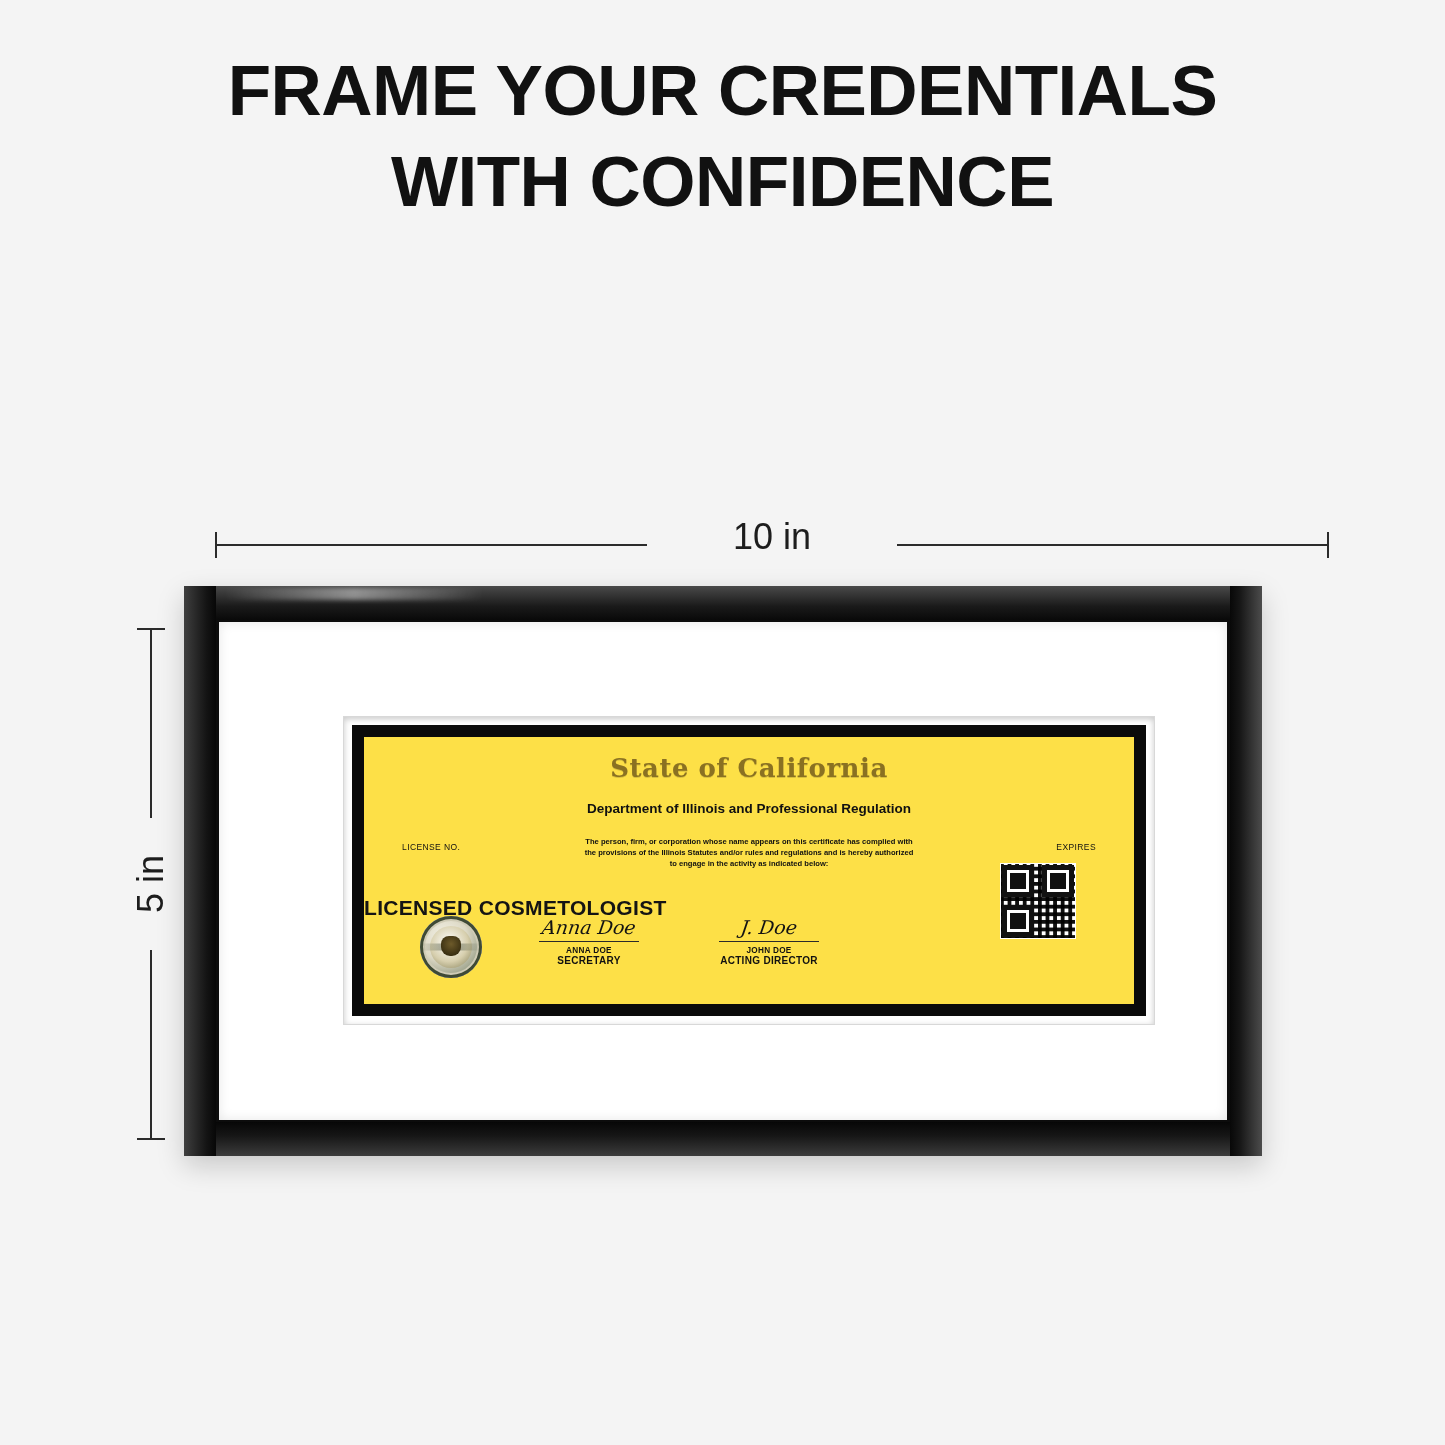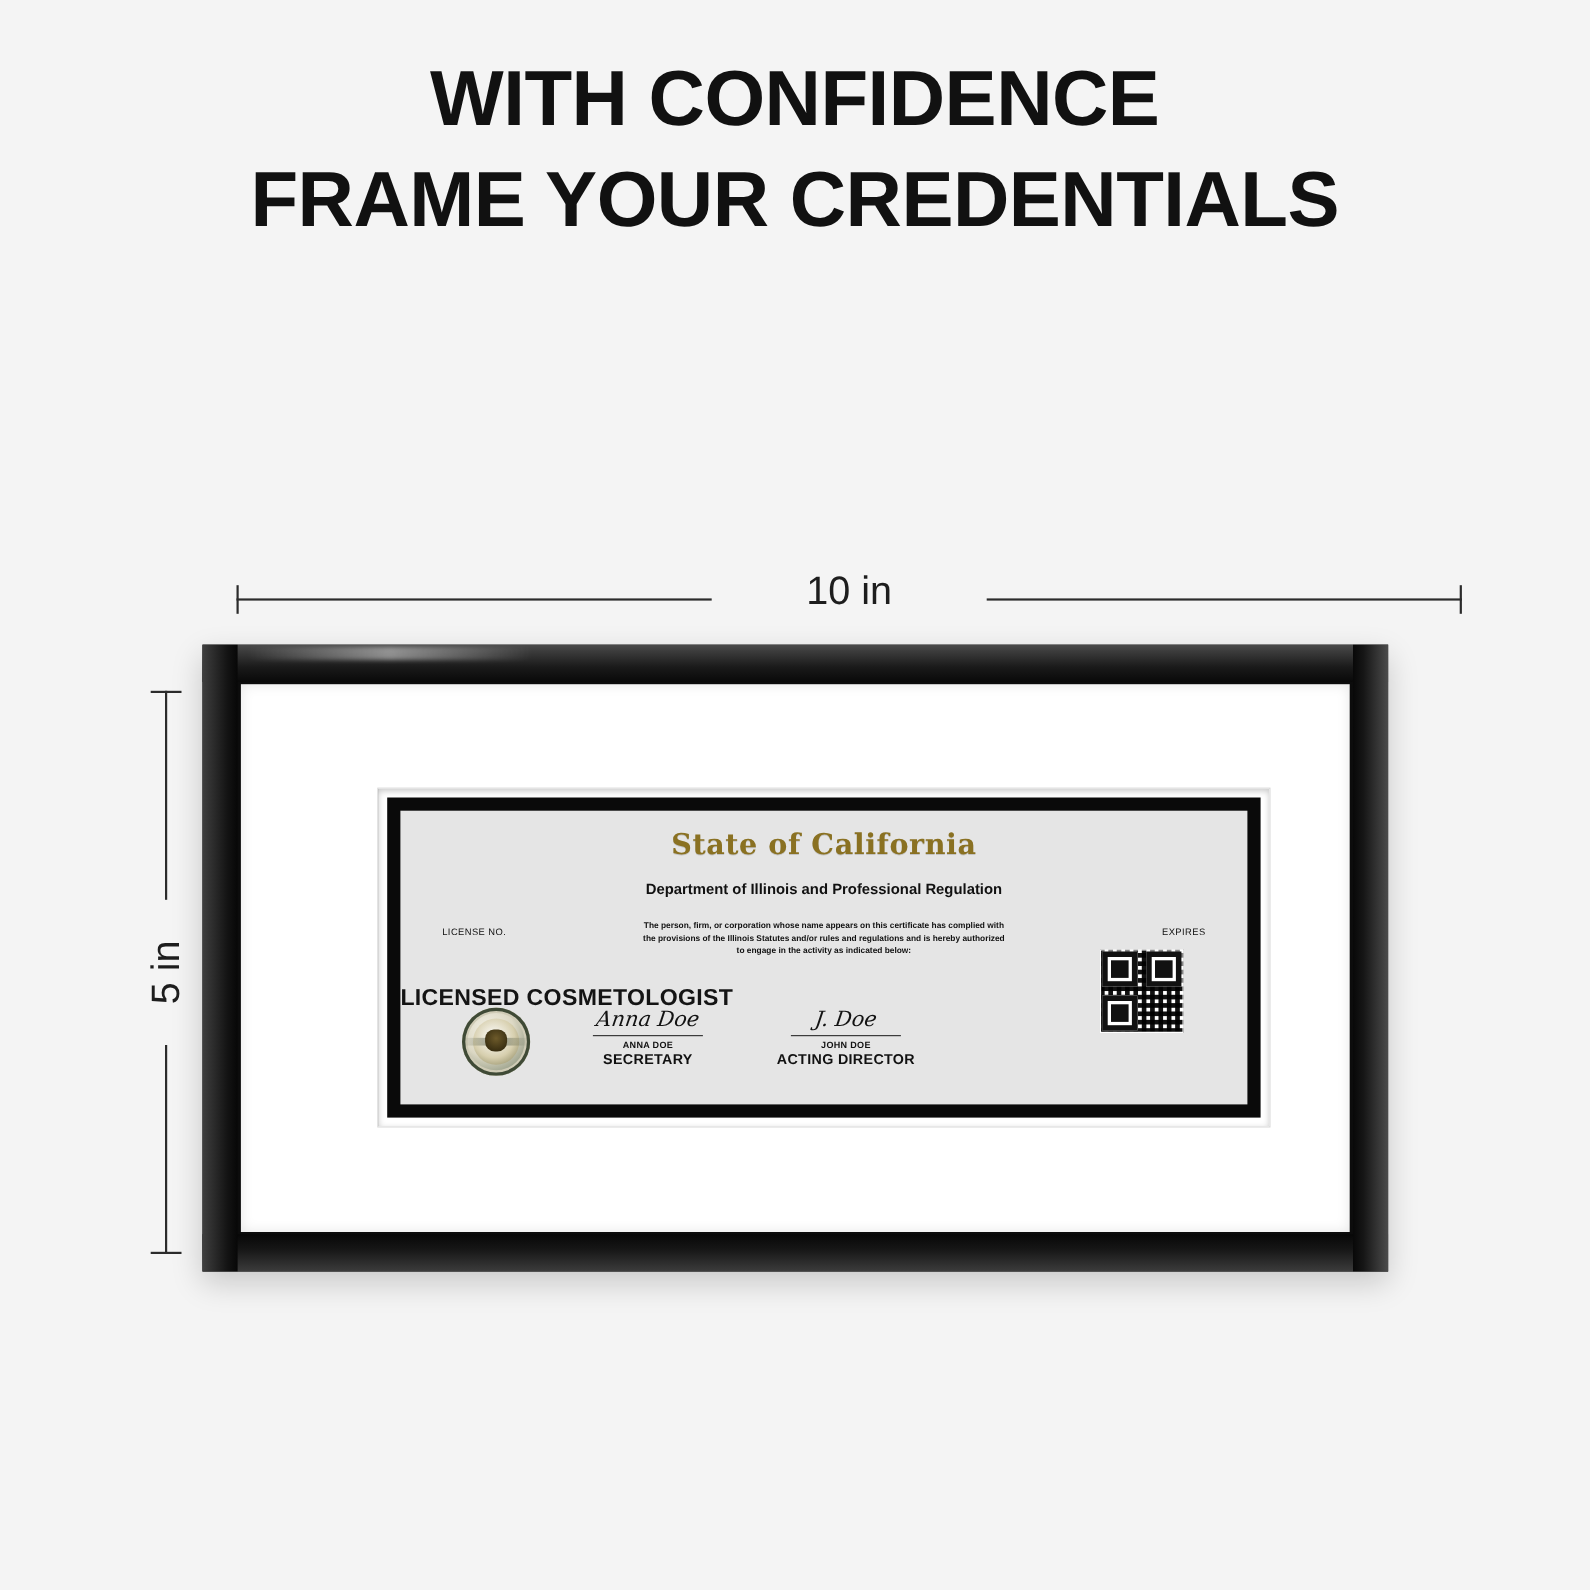--- a/index.html
+++ b/index.html
@@ -184,21 +184,21 @@
     width: 100%;
     height: 100%;
     background: #0a0a0a;
     box-sizing: border-box;
     padding: 12px;
   }
   .cert-paper {
     position: relative;
     width: 100%;
     height: 100%;
-    background: #e5e5e5;
+    background: #fde047;
     box-sizing: border-box;
     overflow: hidden;
   }
 
   .cert-title {
     text-align: center;
     margin-top: 16px;
     font-family: "DejaVu Serif", serif;
     font-weight: bold;
     font-size: 26px;
@@ -349,33 +349,33 @@
     background: #2a2a2a;
     margin: 4px auto 4px auto;
   }
   .sig-name {
     font-size: 8.2px;
     font-weight: bold;
     letter-spacing: 0.3px;
     color: #111;
   }
   .sig-role {
-    font-size: 13px;
+    font-size: 10px;
     font-weight: bold;
     letter-spacing: 0.3px;
     color: #111;
   }
 </style>
 </head>
 <body>
 
 <div class="header">
   <div class="headline">
+    <div>FRAME YOUR CREDENTIALS</div>
     <div>WITH CONFIDENCE</div>
-    <div>FRAME YOUR CREDENTIALS</div>
   </div>
 </div>
 
 <div class="dim-top">
   <div class="cap-l"></div>
   <div class="line-left"></div>
   <div class="line-right"></div>
   <div class="cap-r"></div>
   <div class="label">10 in</div>
 </div>

